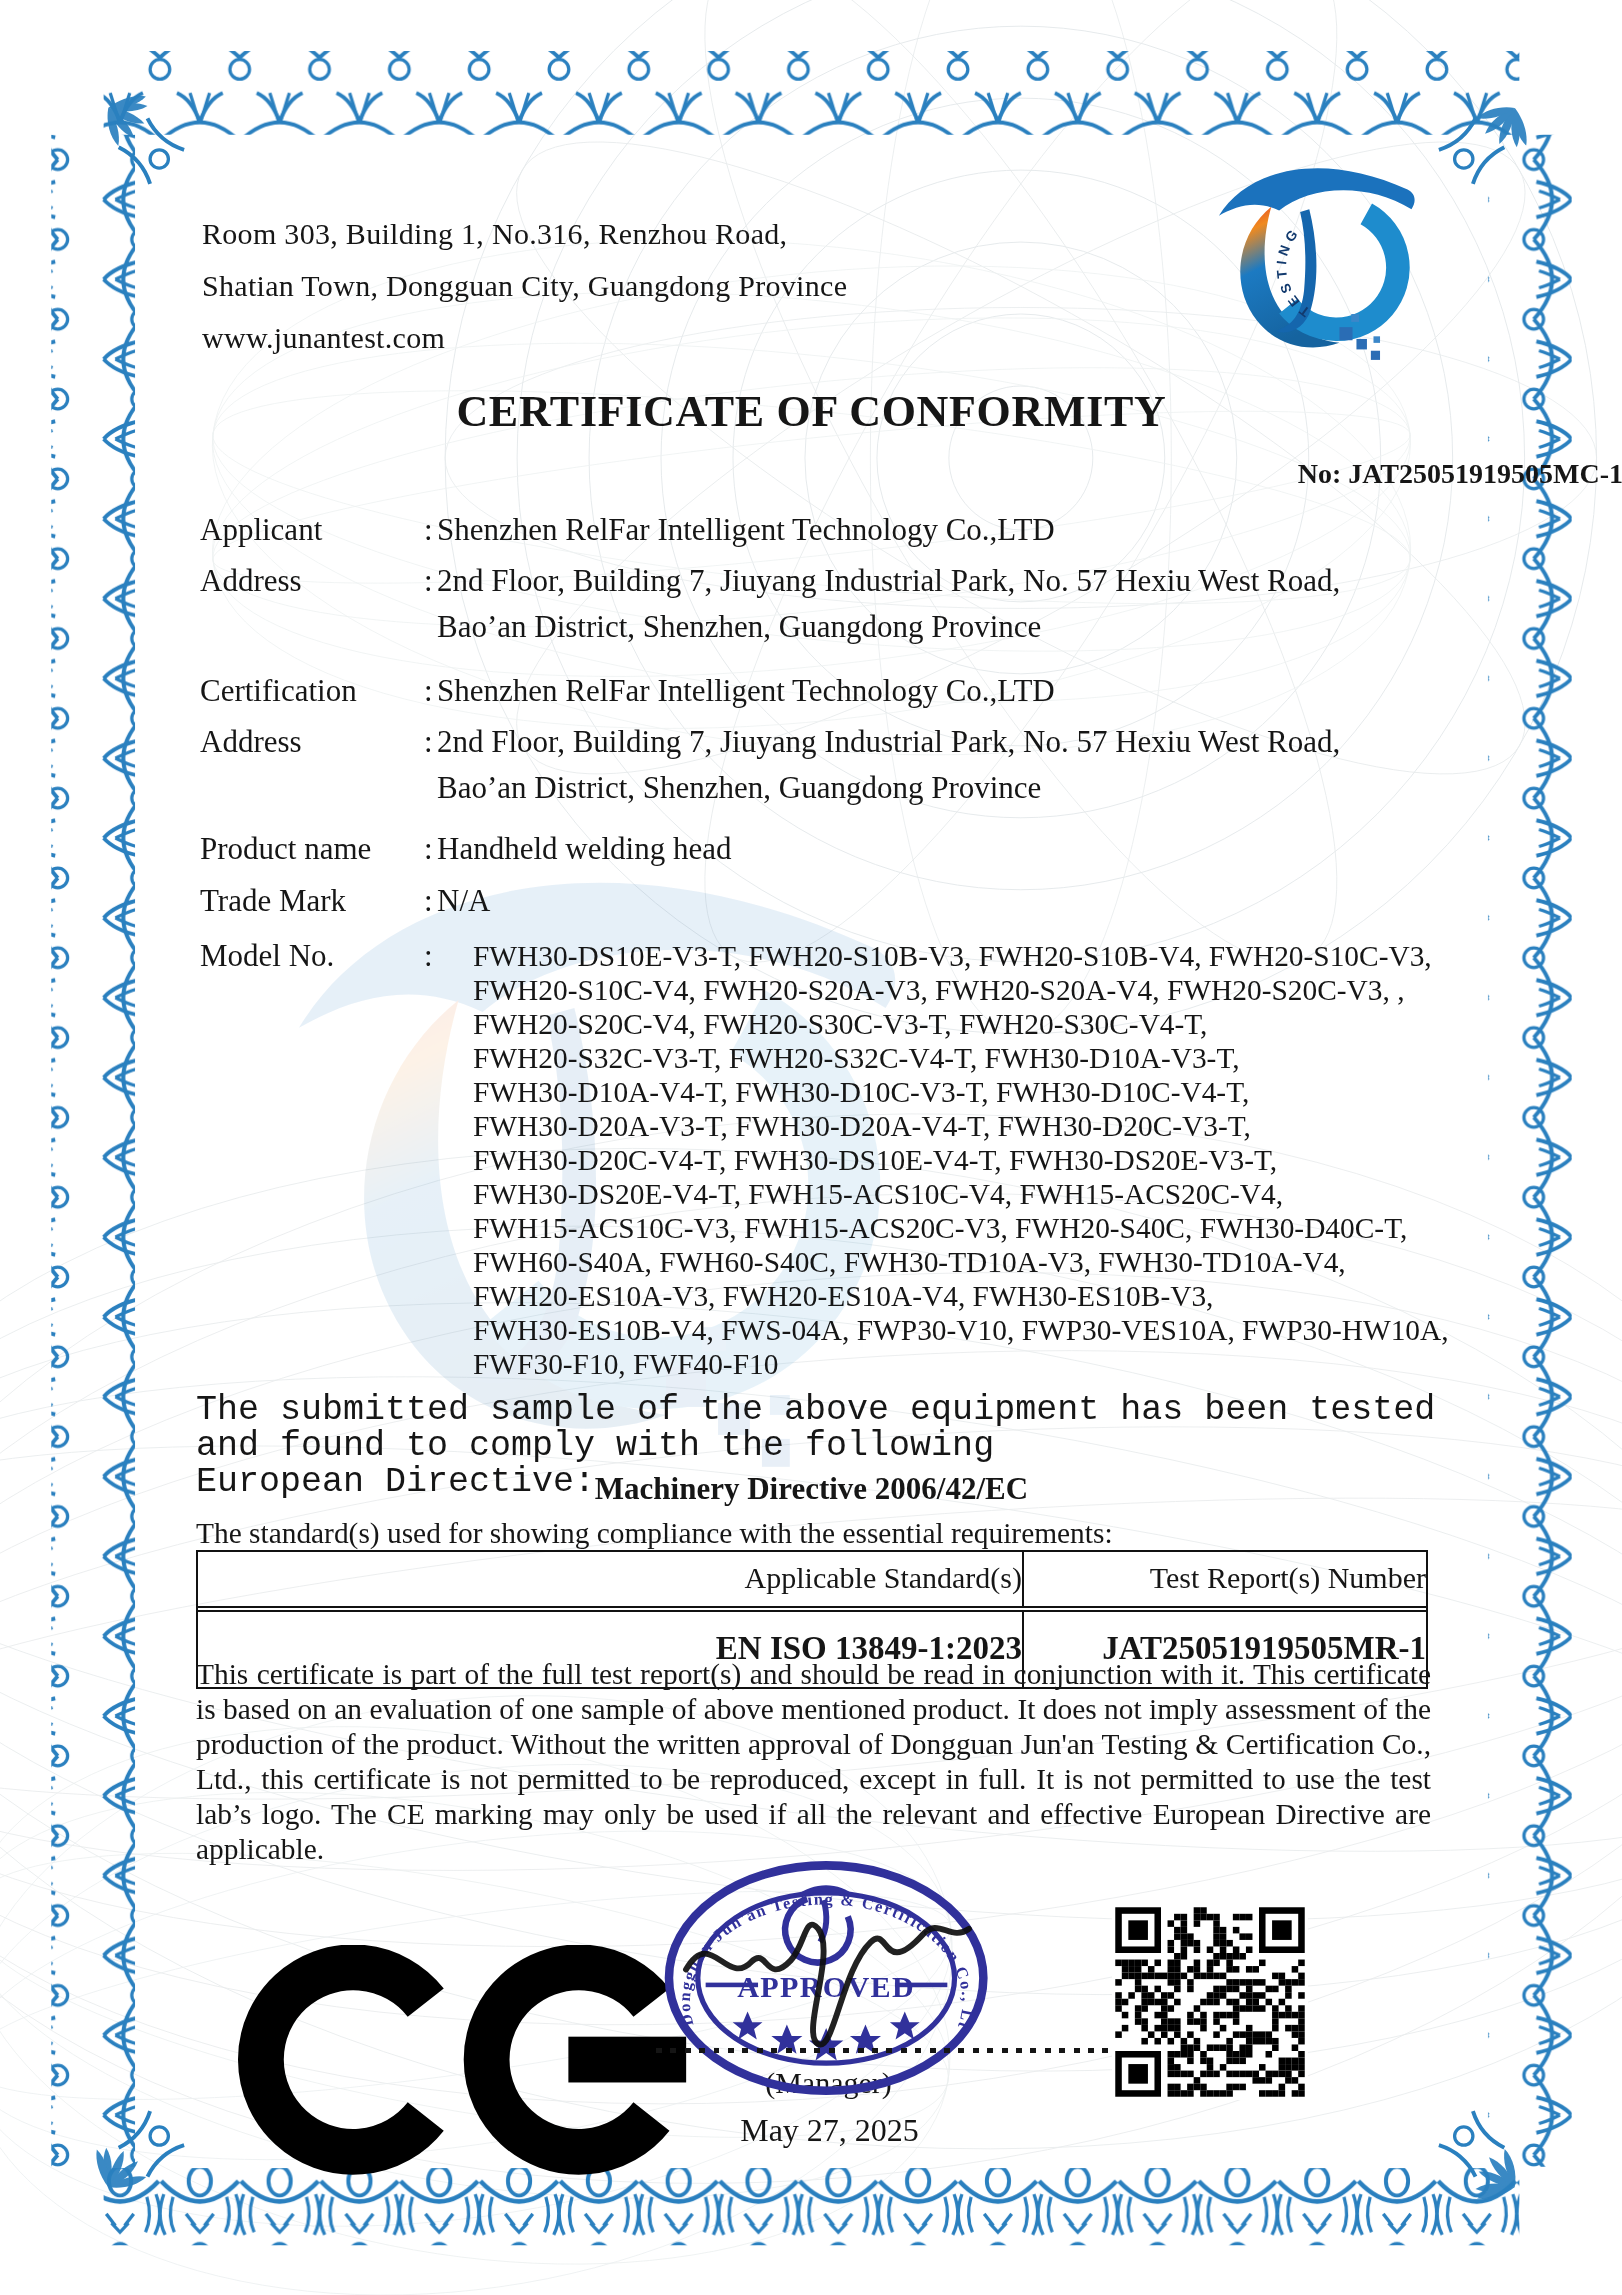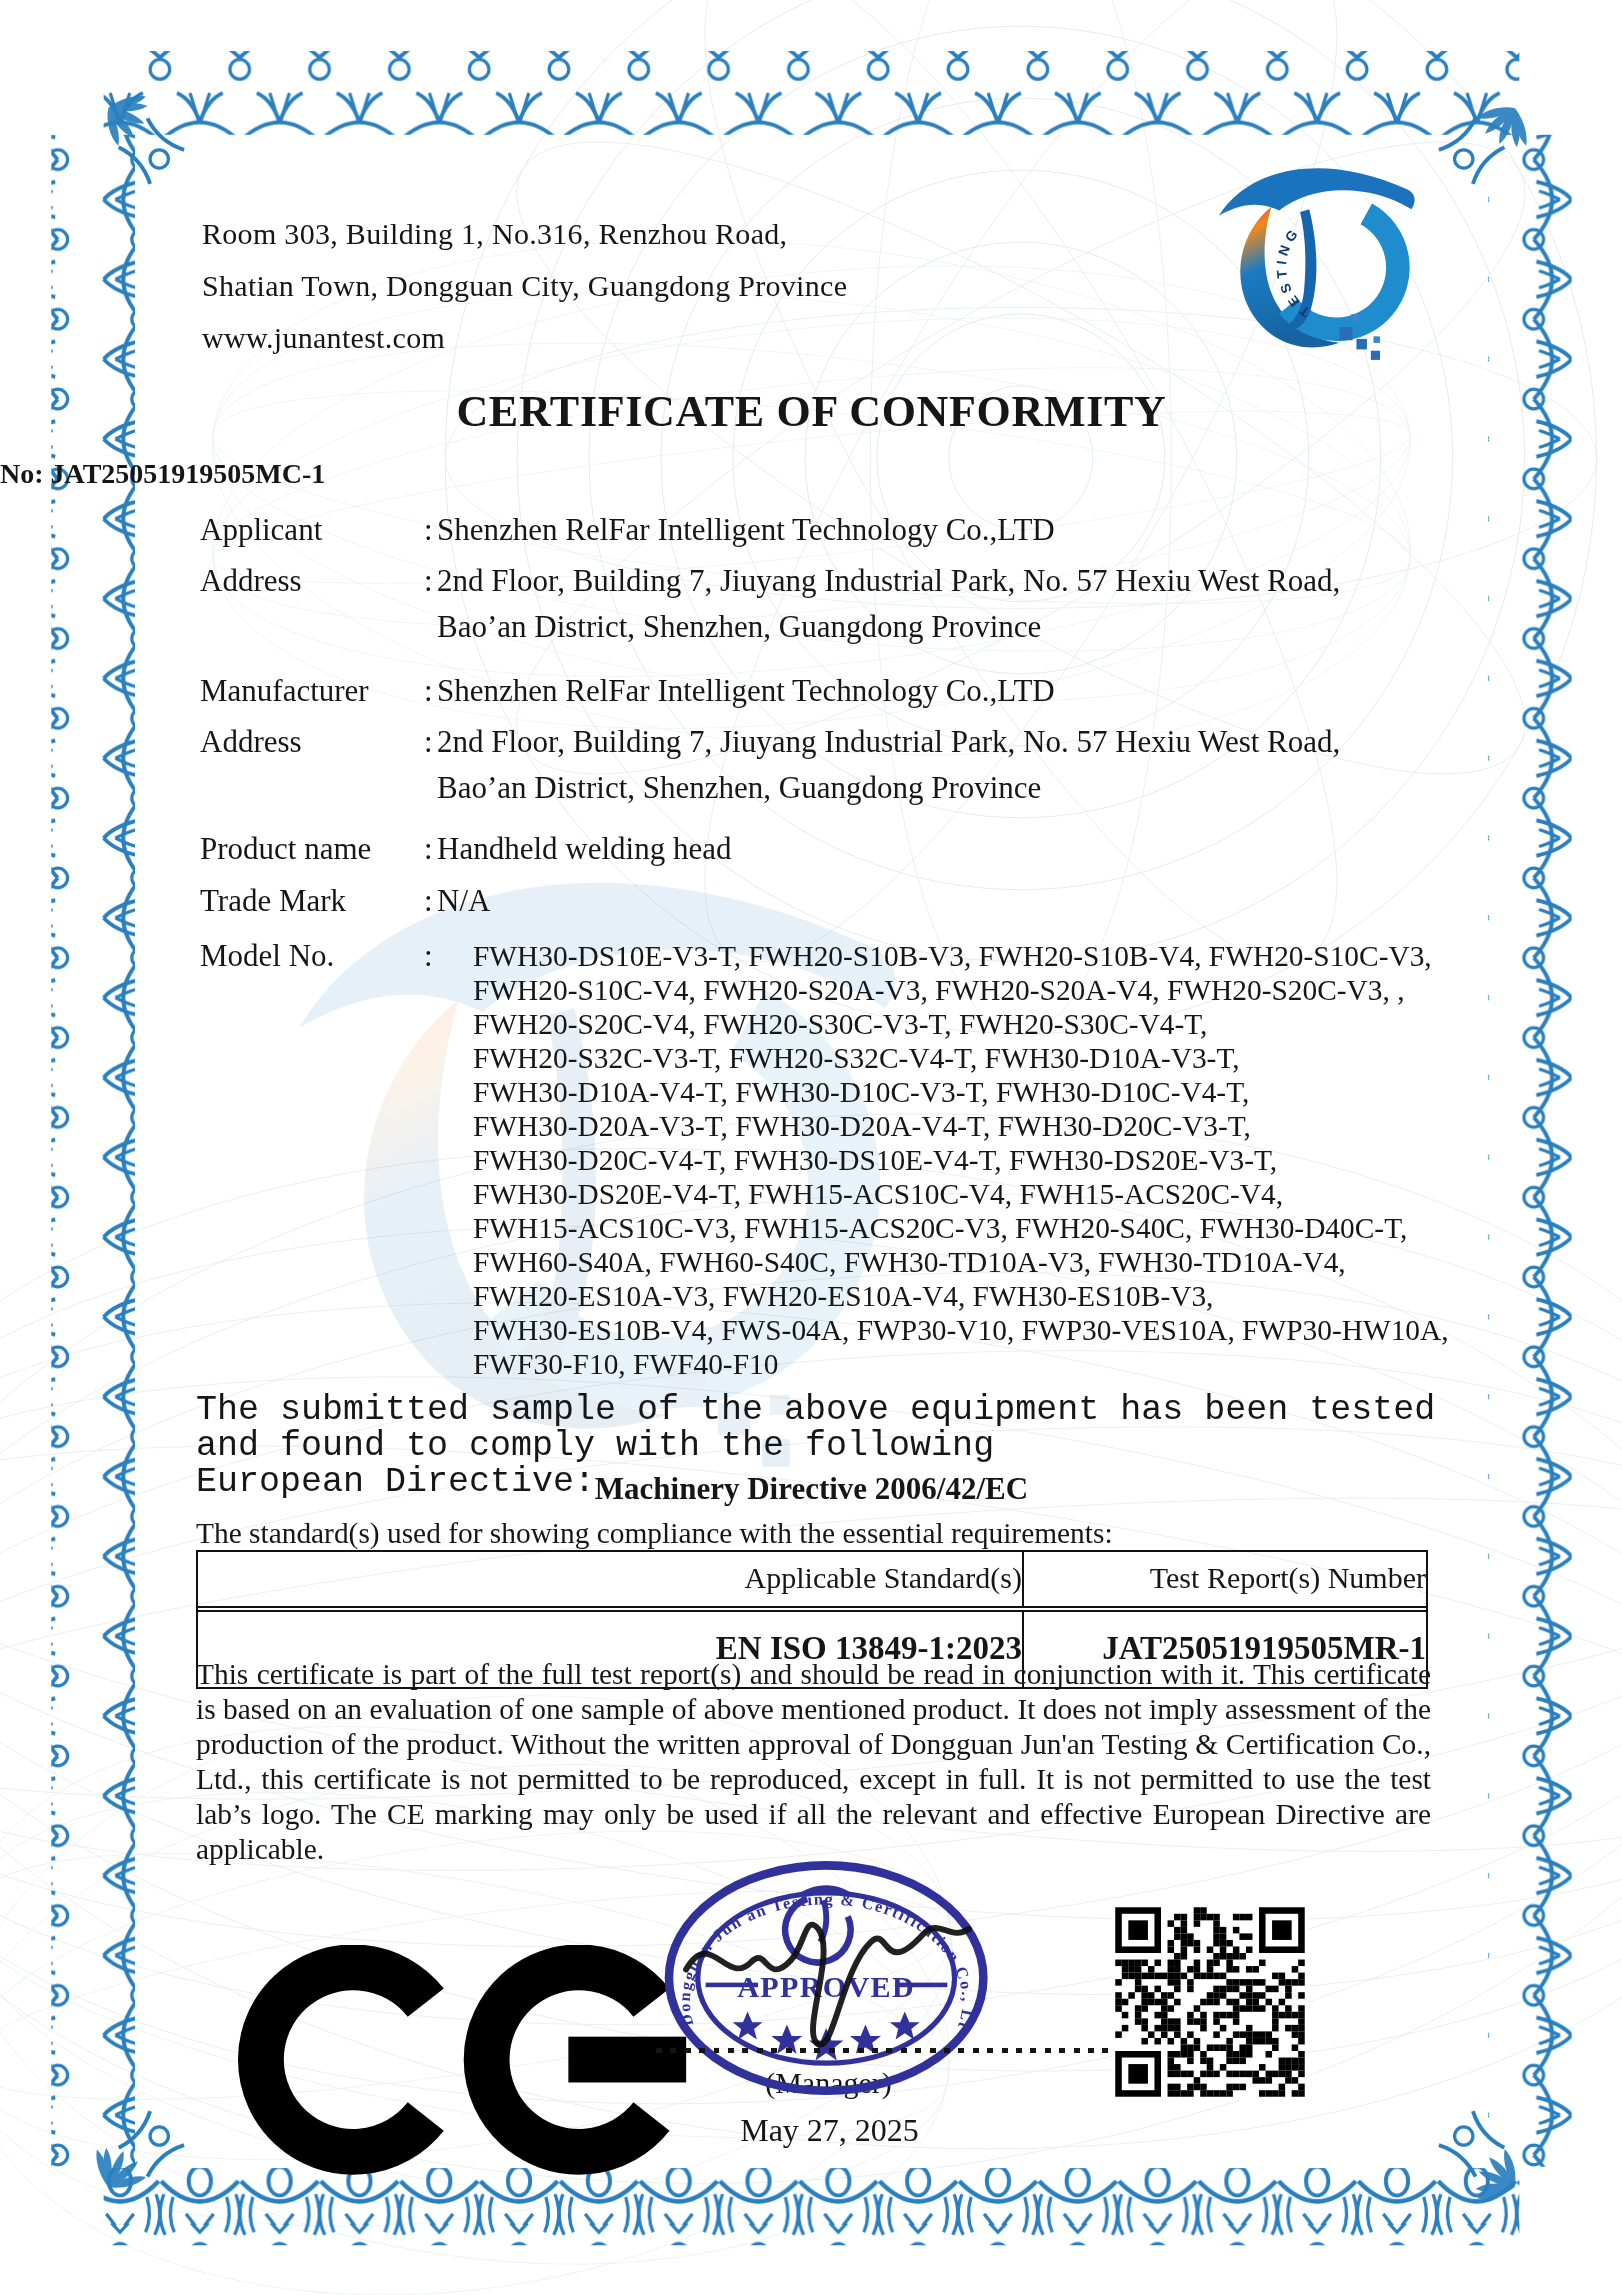--- a/index.html
+++ b/index.html
@@ -2,21 +2,21 @@
 <html style="font-size:10.5px"><head>
 <meta charset="utf-8">
 <style>
   html,body{margin:0;padding:0;background:#ffffff;}
   .page{position:relative;width:1623px;height:2295px;background:#ffffff;overflow:hidden;
         font-family:"Liberation Serif", serif;color:#161616;}
   .abs{position:absolute;}
   svg{display:block;}
   .addr{left:202px;top:208px;font-size:30px;line-height:52px;letter-spacing:0.3px;}
   .title{left:0;right:0;top:386px;text-align:center;font-size:44px;font-weight:bold;letter-spacing:0.7px;}
-  .certno{left:0;right:0;top:458px;text-align:left;font-size:28px;font-weight:bold;}
+  .certno{left:0;right:0;top:458px;text-align:right;font-size:28px;font-weight:bold;}
   .frow{left:200px;width:1230px;font-size:31px;}
   .flabel{position:absolute;left:0;top:0;width:222px;}
   .fcolon{position:absolute;left:224px;top:0;}
   .fval{position:absolute;left:237px;top:0;width:975px;}
   .mline{left:453px;width:995px;font-size:29.4px;white-space:nowrap;margin-left:20px;}
   .para{left:196px;width:1240px;font-size:35px;line-height:36px;font-family:Liberation Mono, monospace;}
   .directive{left:0;right:0;top:1471px;text-align:center;font-size:31px;font-weight:bold;}
   .standards{left:196px;top:1517px;width:1240px;font-size:29.4px;}
   .tbl{left:196px;top:1550px;width:1232px;border:2.6px solid #111;box-sizing:border-box;}
   .trow{display:flex;}
@@ -196,21 +196,21 @@
     <span class="fcolon">:</span>
     <span class="fval">Shenzhen RelFar Intelligent Technology Co.,LTD</span>
   </div>
   <div class="abs frow" style="top:563px">
     <span class="flabel">Address</span>
     <span class="fcolon">:</span>
     <span class="fval">2nd Floor, Building 7, Jiuyang Industrial Park, No. 57 Hexiu West Road,</span>
     <span class="fval" style="top:46px">Bao’an District, Shenzhen, Guangdong Province</span>
   </div>
   <div class="abs frow" style="top:673px">
-    <span class="flabel">Manufacturer</span>
+    <span class="flabel">Certification</span>
     <span class="fcolon">:</span>
     <span class="fval">Shenzhen RelFar Intelligent Technology Co.,LTD</span>
   </div>
   <div class="abs frow" style="top:724px">
     <span class="flabel">Address</span>
     <span class="fcolon">:</span>
     <span class="fval">2nd Floor, Building 7, Jiuyang Industrial Park, No. 57 Hexiu West Road,</span>
     <span class="fval" style="top:46px">Bao’an District, Shenzhen, Guangdong Province</span>
   </div>
   <div class="abs frow" style="top:831px">

